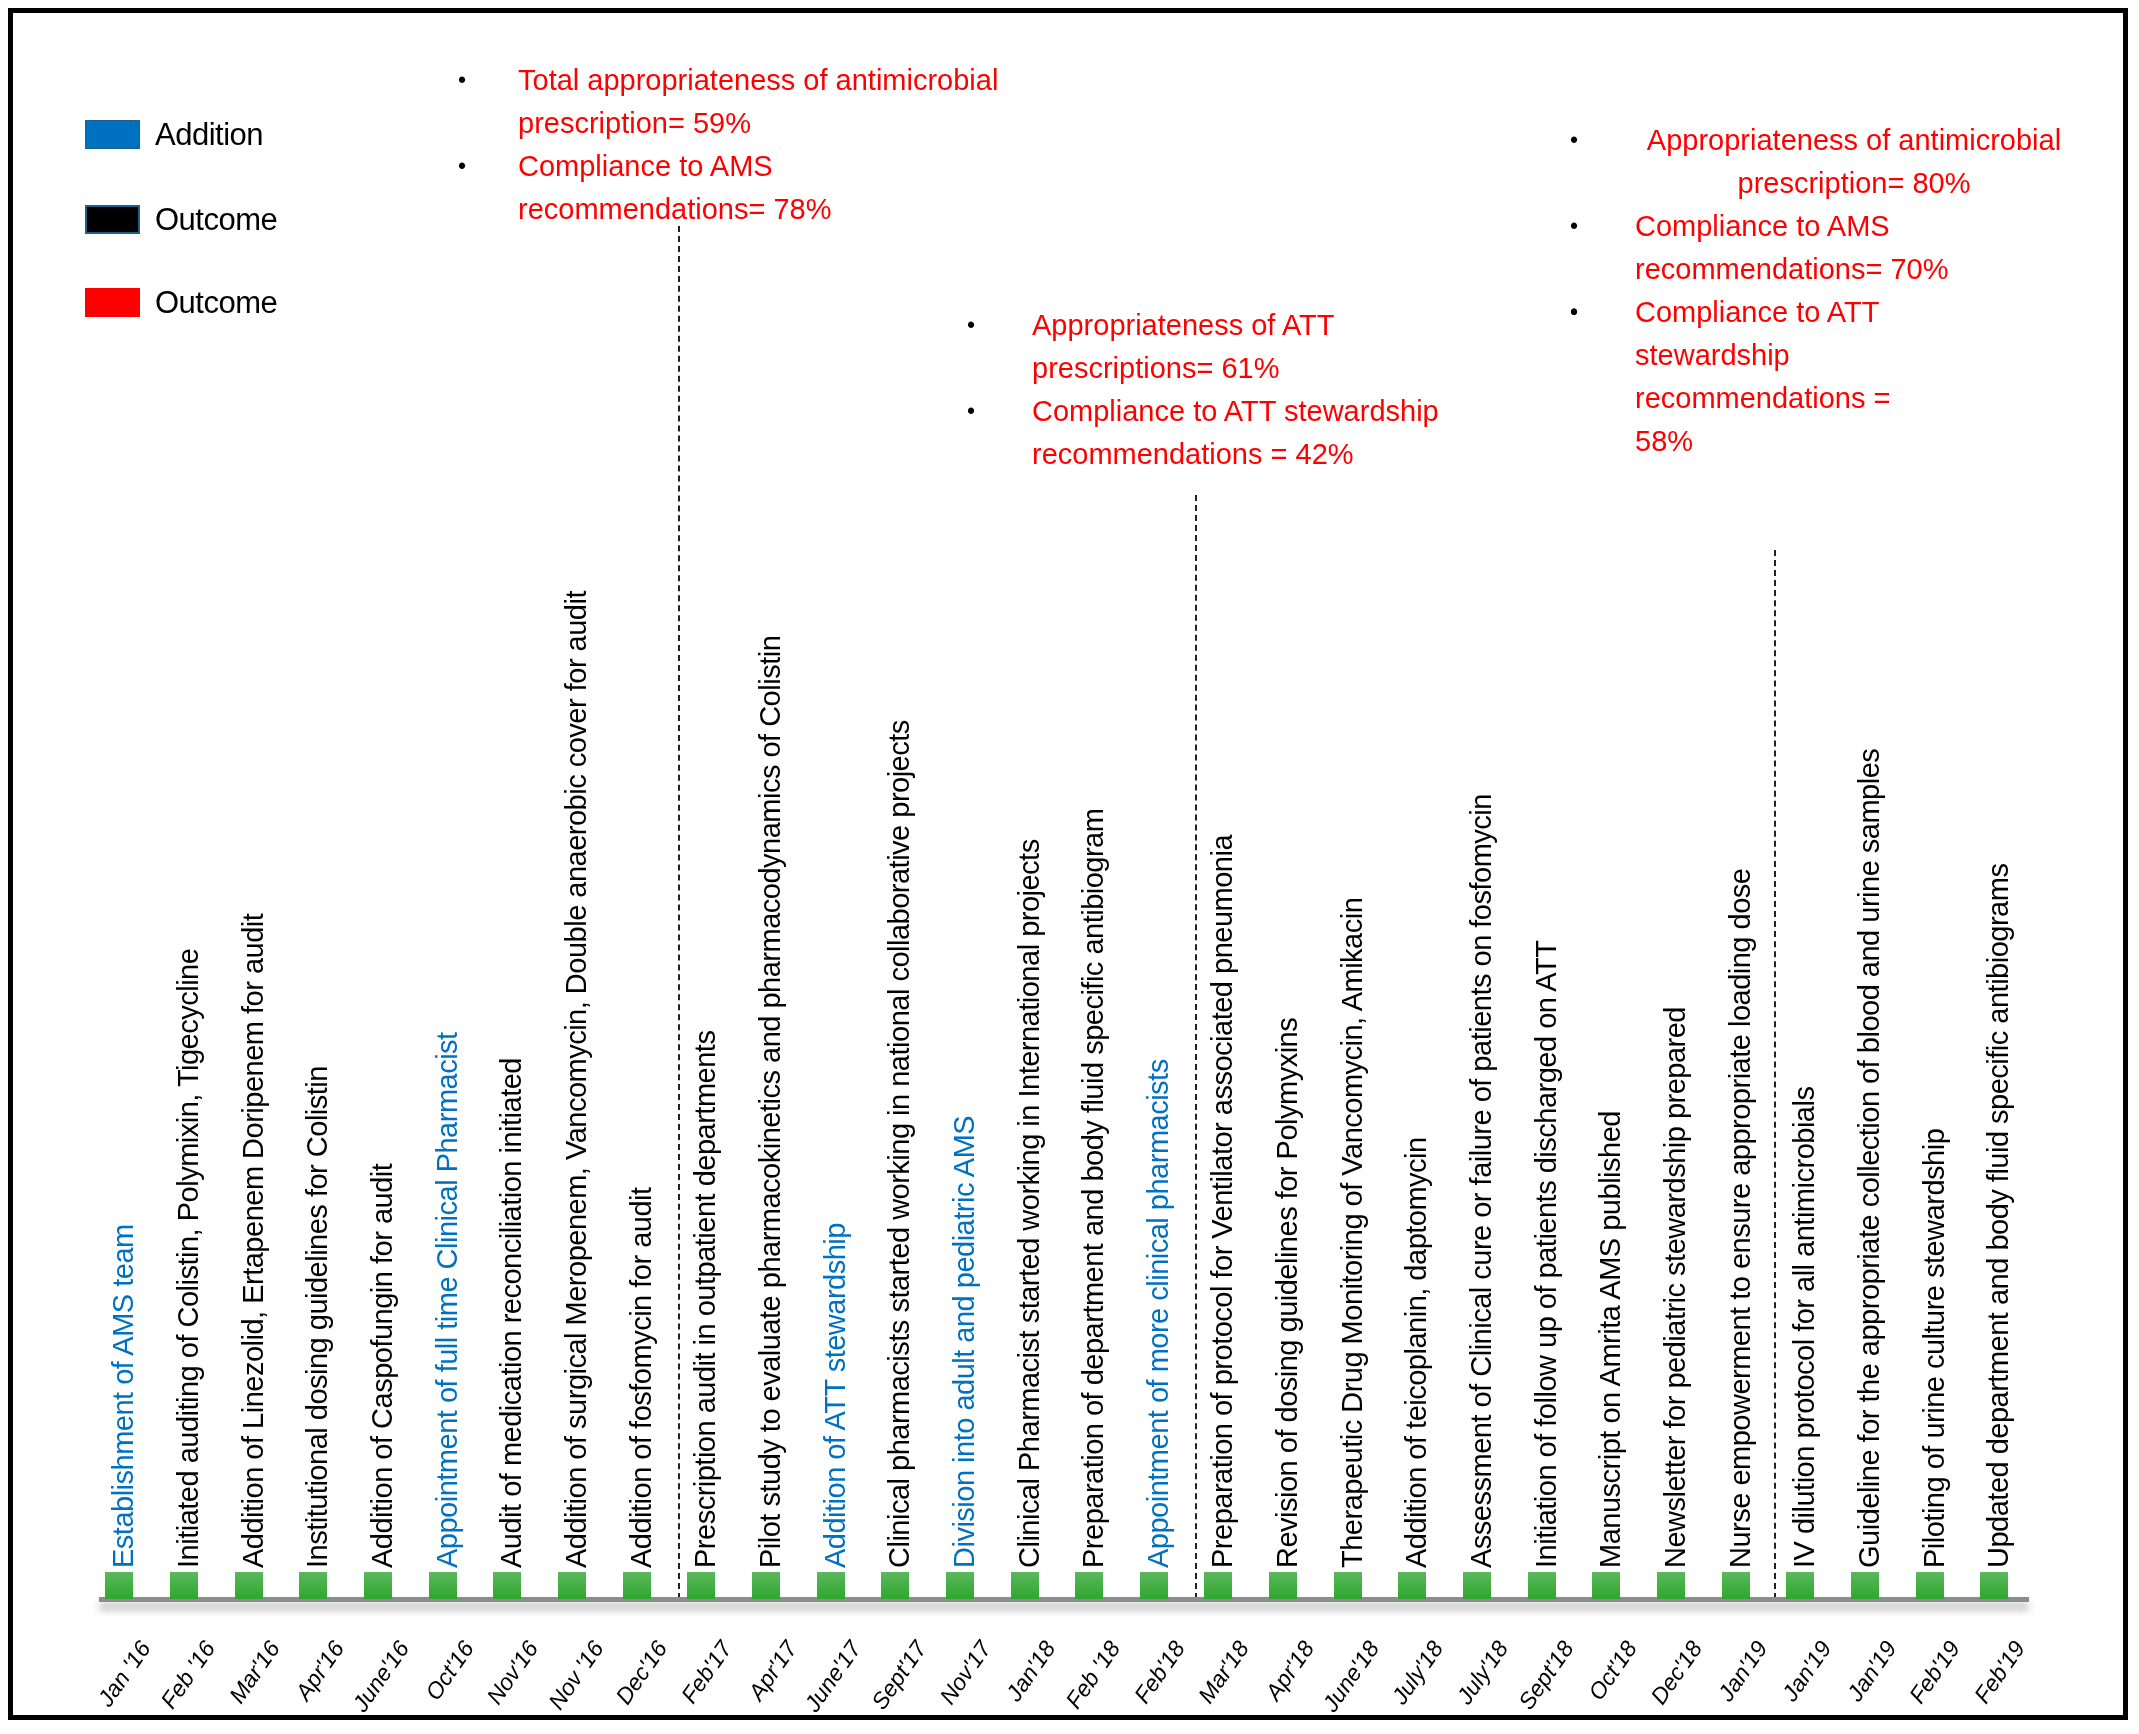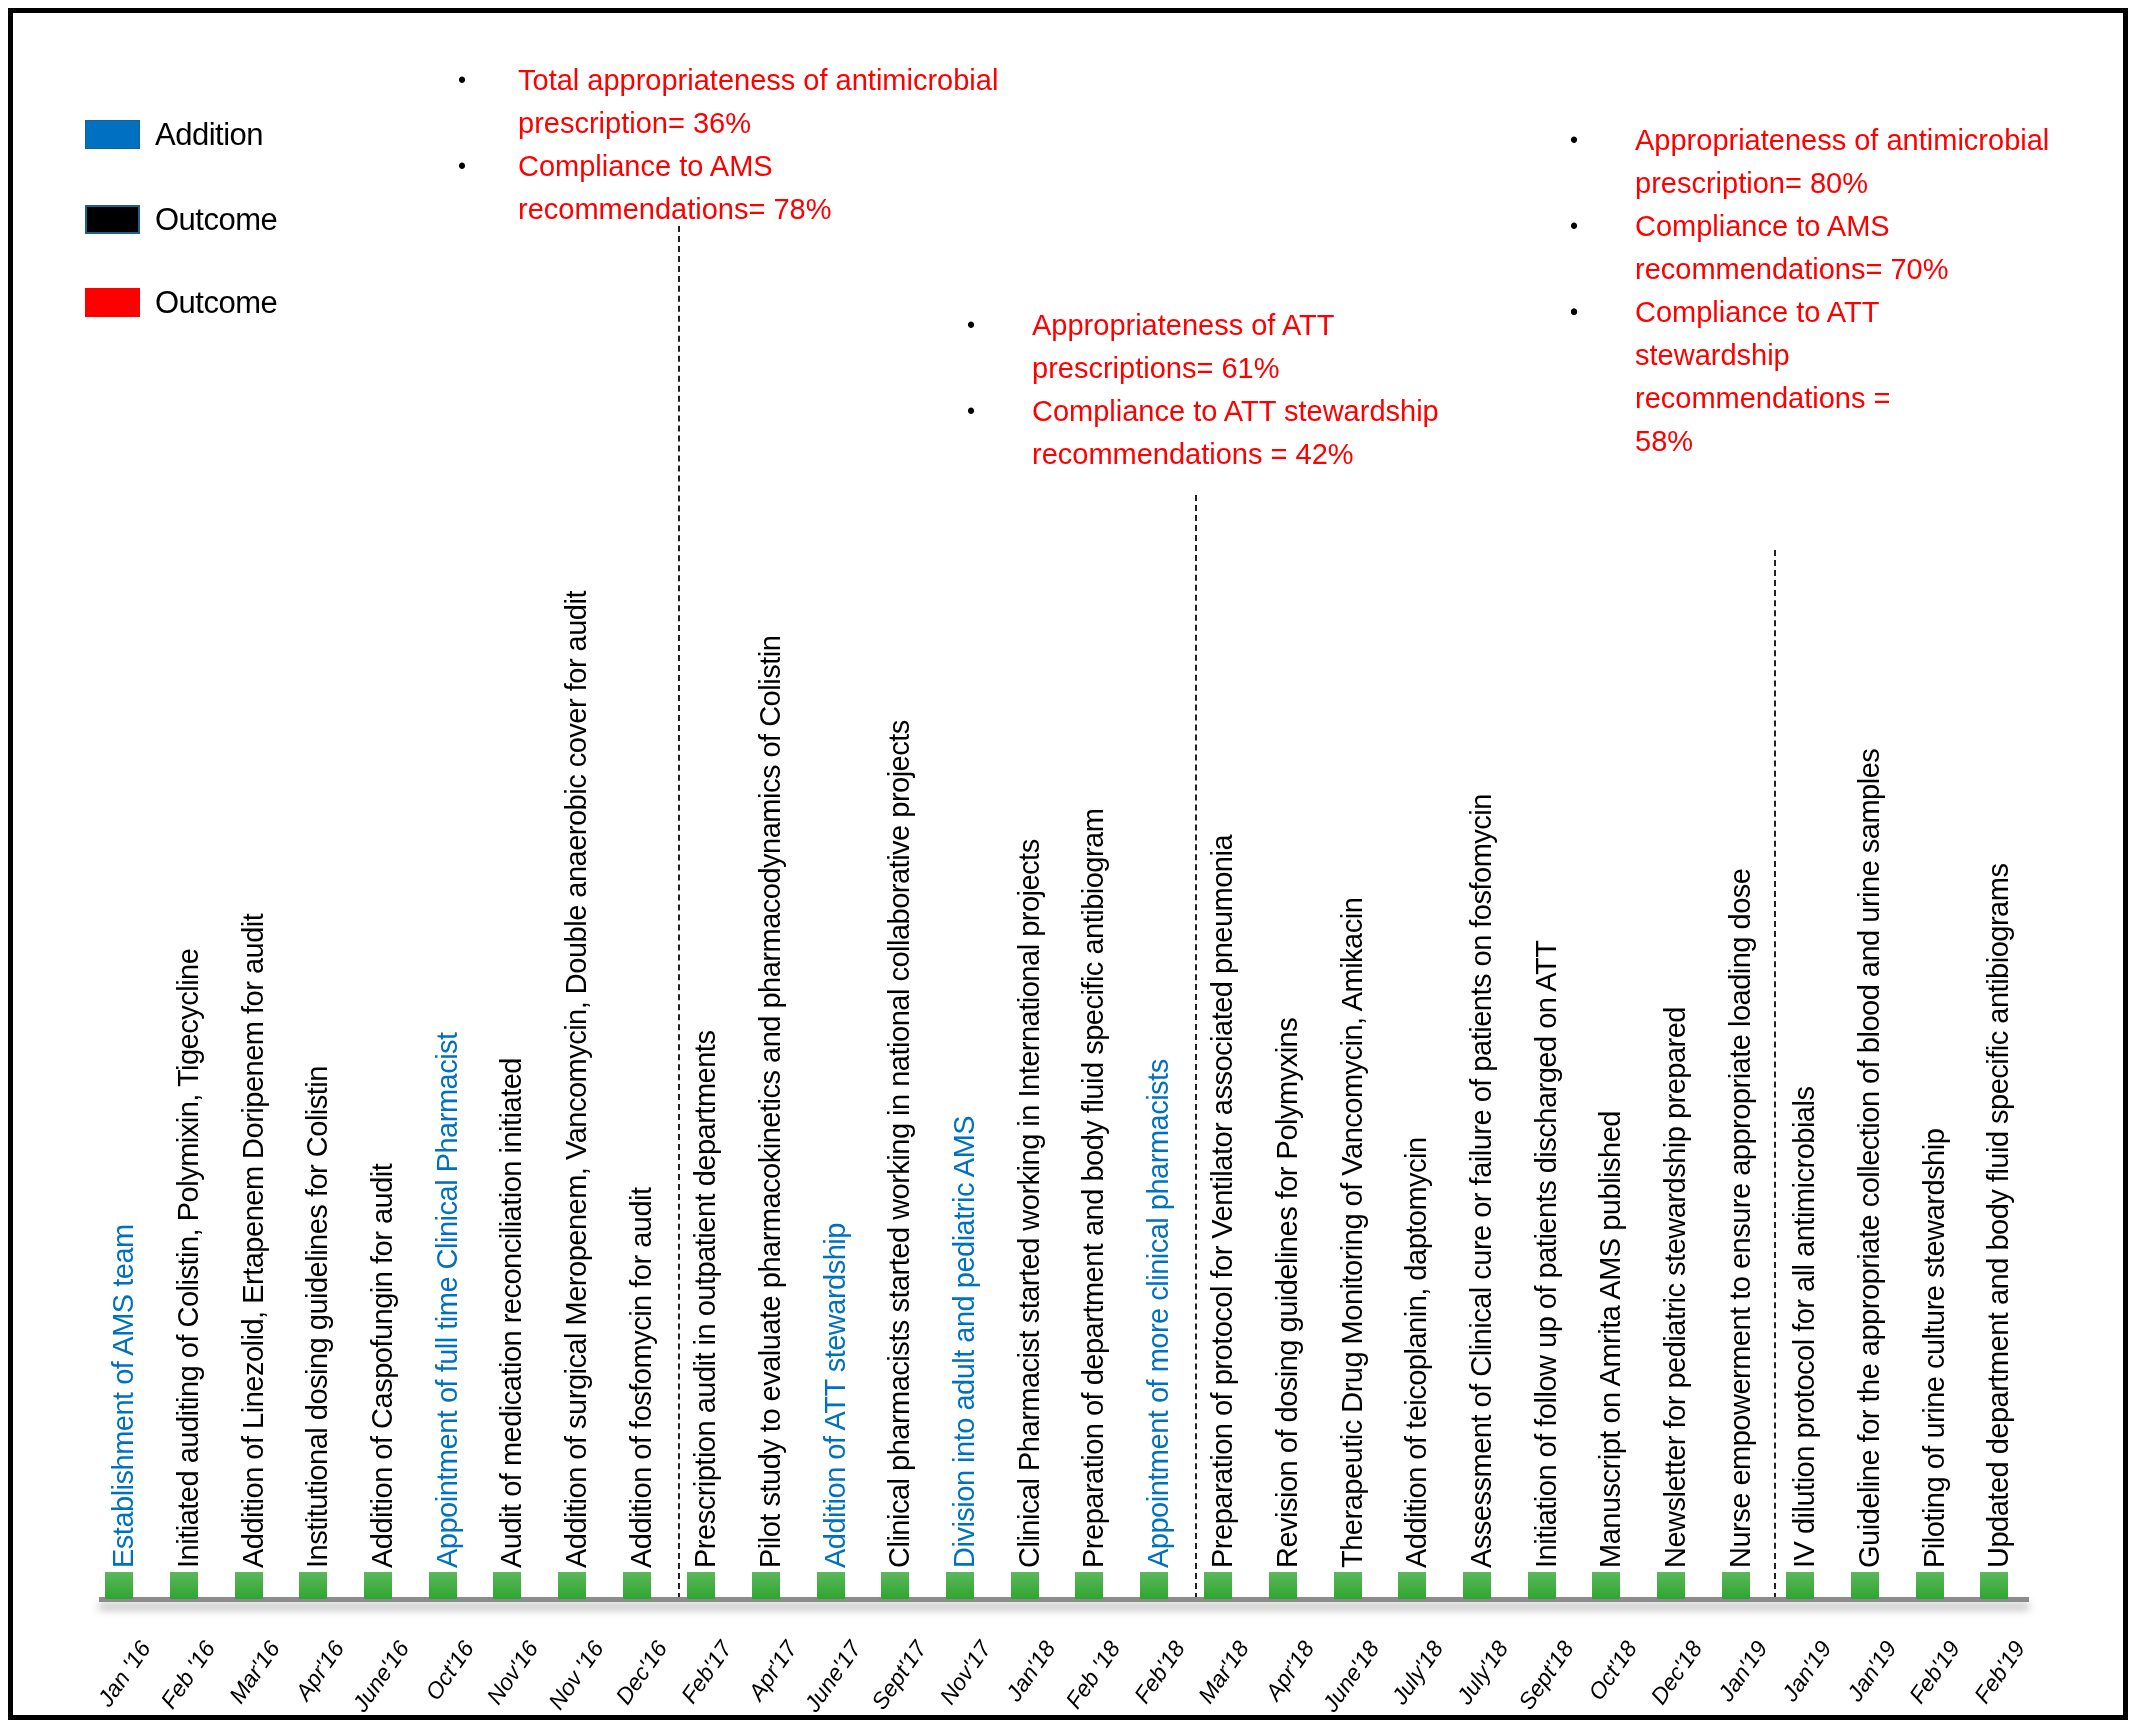--- a/index.html
+++ b/index.html
@@ -40,21 +40,21 @@
   </div>
   <div class="legend-item" style="top:285px;">
     <div class="legend-swatch" style="background:#ff0000;"></div>
     <span class="legend-label">Outcome</span>
   </div>
 </div>
 
 <div class="outcome-block" style="left:518px; top:59px; width:597px;">
   <div style="position:relative; padding-left:0;">
     <span class="bullet" style="left:-60px; top:0;">•</span>
-    <div style="width:577px;">Total appropriateness of antimicrobial prescription= 36%</div>
+    <div style="width:577px;">Total appropriateness of antimicrobial prescription= 59%</div>
   </div>
   <div style="position:relative;">
     <span class="bullet" style="left:-60px; top:0;">•</span>
     <div style="width:348px;">Compliance to AMS recommendations= 78%</div>
   </div>
 </div>
 
 <div class="outcome-block" style="left:1032px; top:304px; width:472px;">
   <div style="position:relative;">
     <span class="bullet" style="left:-65px; top:0;">•</span>
@@ -62,21 +62,21 @@
   </div>
   <div style="position:relative;">
     <span class="bullet" style="left:-65px; top:0;">•</span>
     <div style="width:458px;">Compliance to ATT stewardship recommendations = 42%</div>
   </div>
 </div>
 
 <div class="outcome-block" style="left:1635px; top:119px; width:448px;">
   <div style="position:relative;">
     <span class="bullet" style="left:-65px; top:0;">•</span>
-    <div style="width:438px;">Appropriateness of antimicrobial prescription= 80%</div>
+    <div style="width:438px;text-align:center;">Appropriateness of antimicrobial prescription= 80%</div>
   </div>
   <div style="position:relative;">
     <span class="bullet" style="left:-65px; top:0;">•</span>
     <div style="width:358px;">Compliance to AMS recommendations= 70%</div>
   </div>
   <div style="position:relative;">
     <span class="bullet" style="left:-65px; top:0;">•</span>
   </div>
   <div style="position:relative;">
     <span class="bullet" style="left:-65px; top:0;">•</span>

